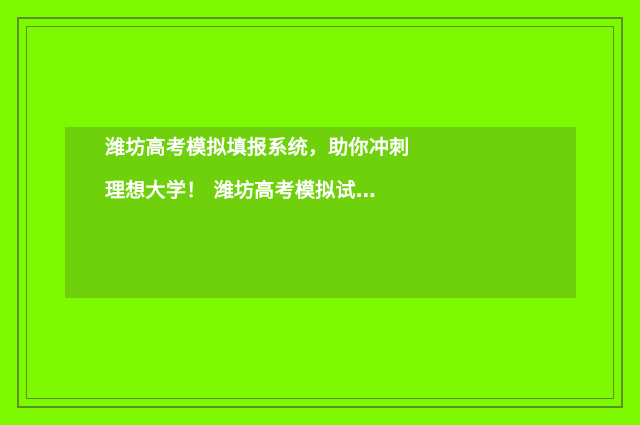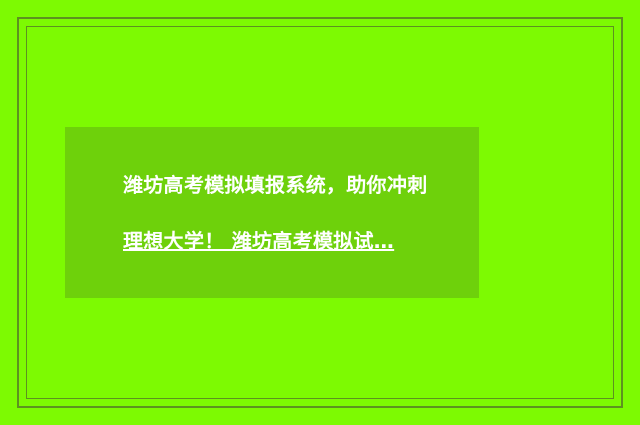--- a/index.html
+++ b/index.html
@@ -42,43 +42,42 @@
     right: 26px;
     bottom: 26px;
     border: 1px solid #5d9220;
   }
 
   
   .content-panel {
     position: absolute;
     left: 65px;
     top: 127px;
-    width: 414px;
+    width: 511px;
     height: 171px;
     background: #6ed10b;
     box-sizing: border-box;
     display: flex;
     flex-direction: column;
-    justify-content: center;
-    padding-left: 58px;
+    justify-content: flex-start;
+    padding-left: 40px;
     padding-right: 24px;
   }
 
   .headline {
     color: #ffffff;
     font-size: 20px;
     font-weight: bold;
     line-height: 40px;
     letter-spacing: 0.3px;
     white-space: nowrap;
     text-align: left;
   }
   .headline-line-2 {
-    margin-top: 16px;
-    text-decoration: underline;
+    margin-top: 3px;
   }
 </style>
 </head>
 <body>
 
 <div id="banner-canvas">
 
   <div class="frame frame-outer"></div>
   <div class="frame frame-inner"></div>
 

